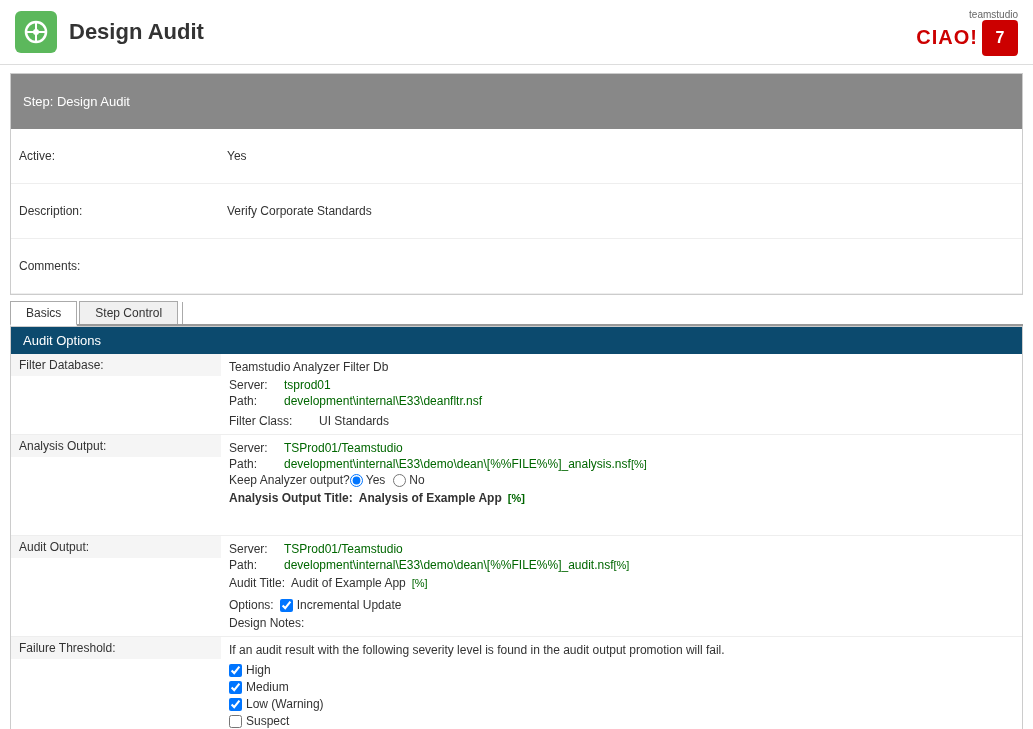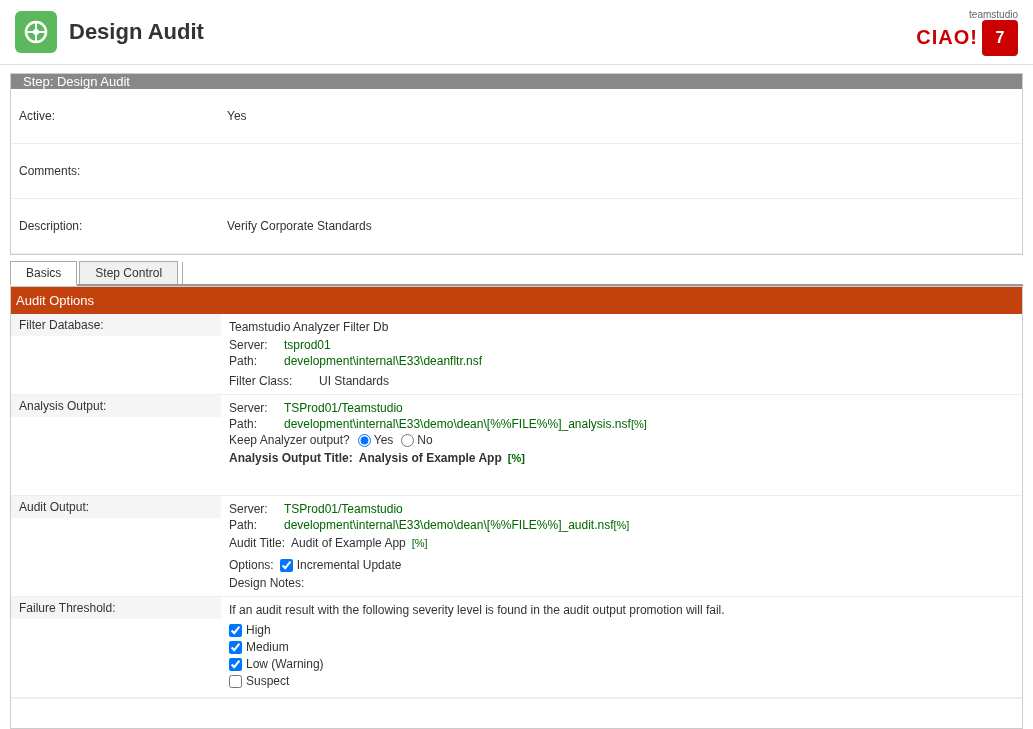--- a/index.html
+++ b/index.html
@@ -61,21 +61,21 @@
 
     
     .main {
       padding: 8px 10px;
     }
 
     
     .step-header {
       background: #888;
       color: #fff;
-      padding: 0 12px;
+      padding: 20px 12px;
       font-size: 13px;
       margin-bottom: 0;
     }
 
     
     .tabs {
       display: flex;
       align-items: flex-end;
       margin: 6px 0 0 0;
       border-bottom: 2px solid #999;
@@ -100,23 +100,23 @@
     .tab-separator {
       width: 1px;
       height: 22px;
       background: #aaa;
       margin: 0 2px;
       align-self: center;
     }
 
     
     .section-header {
-      background: #c2410c;
+      background: #0c4a6e;
       color: #fff;
-      padding: 6px 5px;
+      padding: 6px 12px;
       font-size: 13px;
       margin-top: 0;
     }
 
     
     .field-row {
       display: flex;
       align-items: flex-start;
       border-bottom: 1px solid #eee;
       min-height: 28px;
@@ -278,27 +278,27 @@
       <span>Step:</span>
       <span>Design Audit</span>
     </div>
 
     <div class="top-info-row">
       <div class="top-info-label">Active:</div>
       <div class="top-info-value">Yes</div>
     </div>
 
     <div class="top-info-row">
+      <div class="top-info-label">Description:</div>
+      <div class="top-info-value">Verify Corporate Standards</div>
+    </div>
+
+    <div class="top-info-row">
       <div class="top-info-label">Comments:</div>
       <div class="top-info-value"></div>
-    </div>
-
-    <div class="top-info-row">
-      <div class="top-info-label">Description:</div>
-      <div class="top-info-value">Verify Corporate Standards</div>
     </div>
   </div>
 
   <div class="tabs">
     <div class="tab active">Basics</div>
     <div class="tab">Step Control</div>
     <div class="tab-separator"></div>
   </div>
 
   <div class="section-wrapper">
@@ -329,21 +329,21 @@
       <div class="field-content tall analysis-output-section">
         <div class="sub-row">
           <span class="sub-label">Server:</span>
           <span class="sub-value">TSProd01/Teamstudio</span>
         </div>
         <div class="sub-row">
           <span class="sub-label">Path:</span>
           <span class="sub-value">development\internal\E33\demo\dean\[%%FILE%%]_analysis.nsf</span>
           <span class="tag-marker"> [%]</span>
         </div>
-        <div style="display:flex;align-items:flex-end;gap:8px;margin-top:0;">
+        <div style="display:flex;align-items:flex-end;margin-top:0;">
           <span>Keep Analyzer output?</span>
           <div class="radio-group">
             <div class="radio-item">
               <input type="radio" name="keep_analyzer" checked="" style="">
               <span>Yes</span>
             </div>
             <div class="radio-item">
               <input type="radio" name="keep_analyzer" style="">
               <span>No</span>
             </div>

